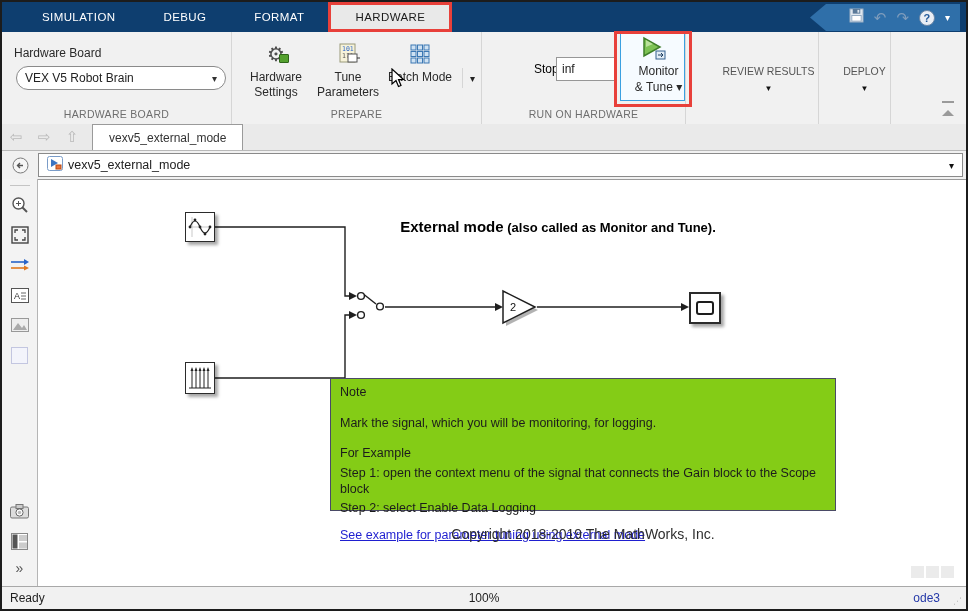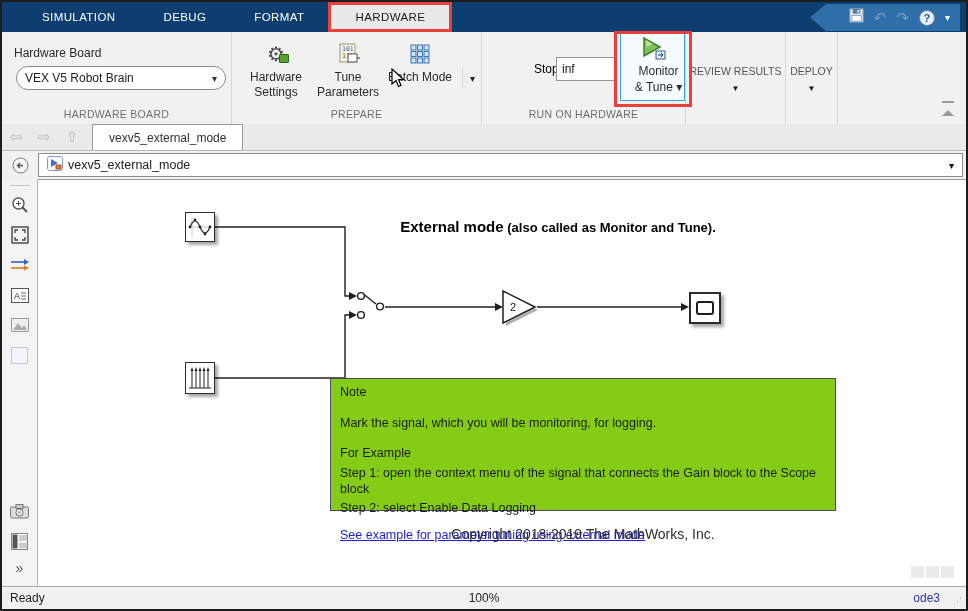--- a/index.html
+++ b/index.html
@@ -27,22 +27,22 @@
   .sec-prepare { width:250px; display:flex; padding:4px 4px 18px 8px; }
   .rbtn { width:72px; display:flex; flex-direction:column; align-items:center; padding-top:4px; }
   .rbtn .icon-slot { height:28px; display:flex; align-items:center; justify-content:center; }
   .rbtn .rbtn-label { font-size:12px; color:#2a2a2a; text-align:center; line-height:1.25; margin-top:2px; }
   .prepare-overflow { position:absolute; right:6px; top:36px; font-size:10px; color:#222; border-left:1px solid #d6d6d6; padding-left:7px; height:20px; display:flex; align-items:center; }
   .sec-run { width:204px; }
   .stop-label { position:absolute; left:12px; top:30px; font-size:12px; color:#000000;margin-left:40px; }
   .stop-input { position:absolute; left:74px; top:25px; width:60px; height:24px; border:1px solid #979797; background:#fff; font-size:12px; padding:0 5px; font-family:"Liberation Sans",sans-serif; color:#222; }
   .monitor-btn { position:absolute; left:138px; top:1px; width:65px; height:68px; border:1px solid #3ba0e0; background:#f6fbff; display:flex; flex-direction:column; align-items:center; padding-top:2px; }
   .monitor-btn .mlabel { font-size:12px; color:#2a2a2a; line-height:1.3; text-align:center;margin-left:12px; }
-  .sec-review { width:100px; }
-  .sec-deploy { width:52px; }
+  .sec-review { width:100px;margin-left:33px; }
+  .sec-deploy { width:52px;margin-left:20px; }
   .collapsed-label { position:absolute; top:33px; left:0; right:0; text-align:center; font-size:10.5px; color:#555; white-space:nowrap; }
   .collapsed-caret { position:absolute; top:52px; left:0; right:0; text-align:center; font-size:8px; color:#111; }
   .sec-rest { flex:1; border-right:none; }
   .collapse-ribbon { position:absolute; right:12px; bottom:8px; width:0; height:0; border-left:6px solid transparent; border-right:6px solid transparent; border-bottom:6px solid #9a9a9a; }
   .collapse-ribbon:after { content:""; position:absolute; left:-6px; top:-9px; width:12px; height:2px; background:#9a9a9a; }
 
   
   .anno-red { position:absolute; border:3px solid #e8403a; pointer-events:none; z-index:50; }
 
   

